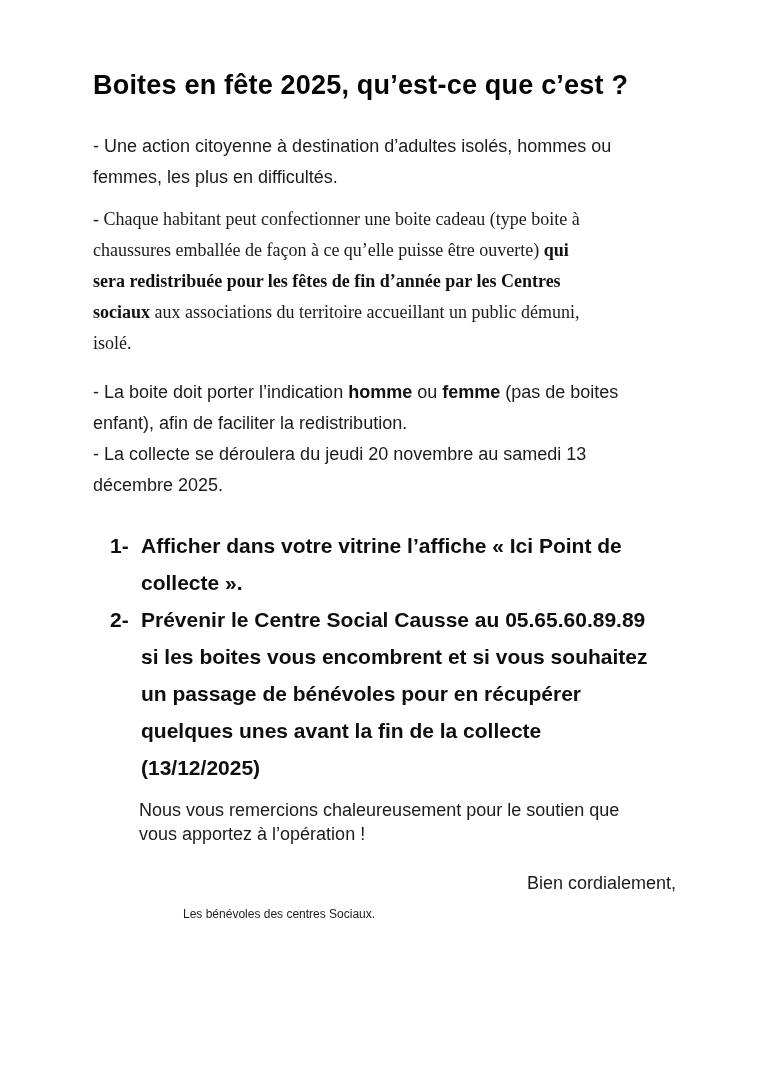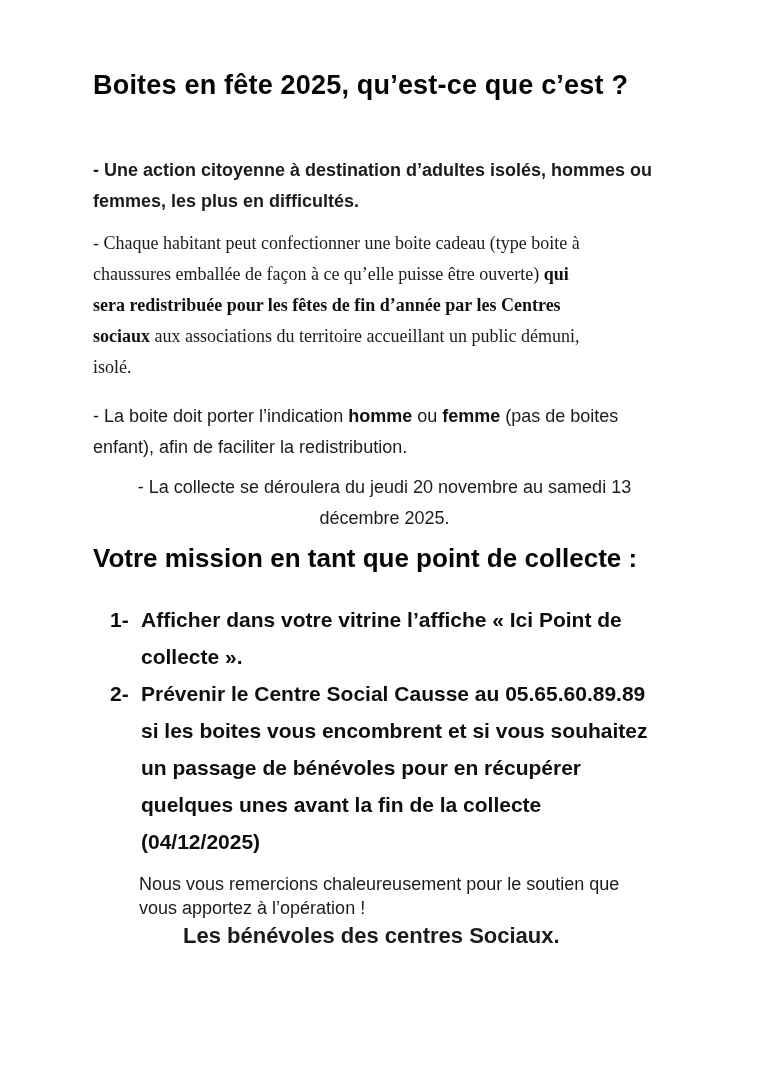--- a/index.html
+++ b/index.html
@@ -32,24 +32,24 @@
     white-space: pre-line;
   }
   .body-text {
     margin: 0;
     font-size: 18px;
     line-height: 31px;
     font-weight: 400;
     white-space: pre-line;
   }
   .body-text b { font-weight: 700; color: #111111; }
-  .p-action    { margin-top: 53px; font-weight: bold; }
+  .p-action    { margin-top: 29px; }
   .p-boite     { margin-top: 11px; font-family: Liberation Serif, serif; }
   .p-indication{ margin-top: 18px;  }
-  .p-collecte  { margin-top: 9px; text-align: center;  }
+  .p-collecte  { margin-top: 0;  }
   .mission-heading {
     margin: 8px 0 0 0;
     font-size: 26px;
     line-height: 33px;
     font-weight: 800;
     color: #050505;
     white-space: pre-line;
   }
   .mission-list {
     margin-top: 26px;
@@ -80,24 +80,23 @@
   }
   .p-closing {
     margin: 22px 0 0 0;
     font-size: 18px;
     line-height: 31px;
     text-align: right;
     white-space: pre-line;
   }
   .p-signature {
     margin: 0 0 8px 90px;
-    font-size: 22px;
+    font-size: 12px;
     line-height: 31px;
     white-space: pre-line;
-    font-weight: bold;
   }
 </style>
 </head>
 <body>
 
 <div class="page">
 
   <h1 class="doc-title">Boites en fête 2025, qu’est-ce que c’est ?</h1>
 
   <p class="body-text p-action">- Une action citoyenne à destination d’adultes isolés, hommes ou
@@ -108,40 +107,40 @@
 sera redistribuée pour les fêtes de fin d’année par les Centres
 sociaux</b><span> aux associations du territoire accueillant un public démuni,
 isolé.</span></p>
 
   <p class="body-text p-indication"><span>- La boite doit porter l’indication </span><b>homme</b><span> ou </span><b>femme</b><span> (pas de boites
 enfant), afin de faciliter la redistribution.</span></p>
 
   <p class="body-text p-collecte">- La collecte se déroulera du jeudi 20 novembre au samedi 13
 décembre 2025.</p>
 
-  <h2 class="mission-heading">Votre mission en tant que point de collecte :</h2>
 
   <div class="mission-list">
 
     <div class="list-item">
       <span class="num">1-</span>
       <span class="li-text">Afficher dans votre vitrine l’affiche « Ici Point de
 collecte ».</span>
     </div>
 
     <div class="list-item">
       <span class="num">2-</span>
       <span class="li-text">Prévenir le Centre Social Causse au 05.65.60.89.89
 si les boites vous encombrent et si vous souhaitez
 un passage de bénévoles pour en récupérer
 quelques unes avant la fin de la collecte
-(04/12/2025)</span>
+(13/12/2025)</span>
     </div>
 
   </div>
 
   <p class="p-thanks">Nous vous remercions chaleureusement pour le soutien que
 vous apportez à l’opération !</p>
 
+  <p class="p-closing">Bien cordialement,</p>
 
   <p class="p-signature">Les bénévoles des centres Sociaux.</p>
 
 </div>
 
 </body></html>

